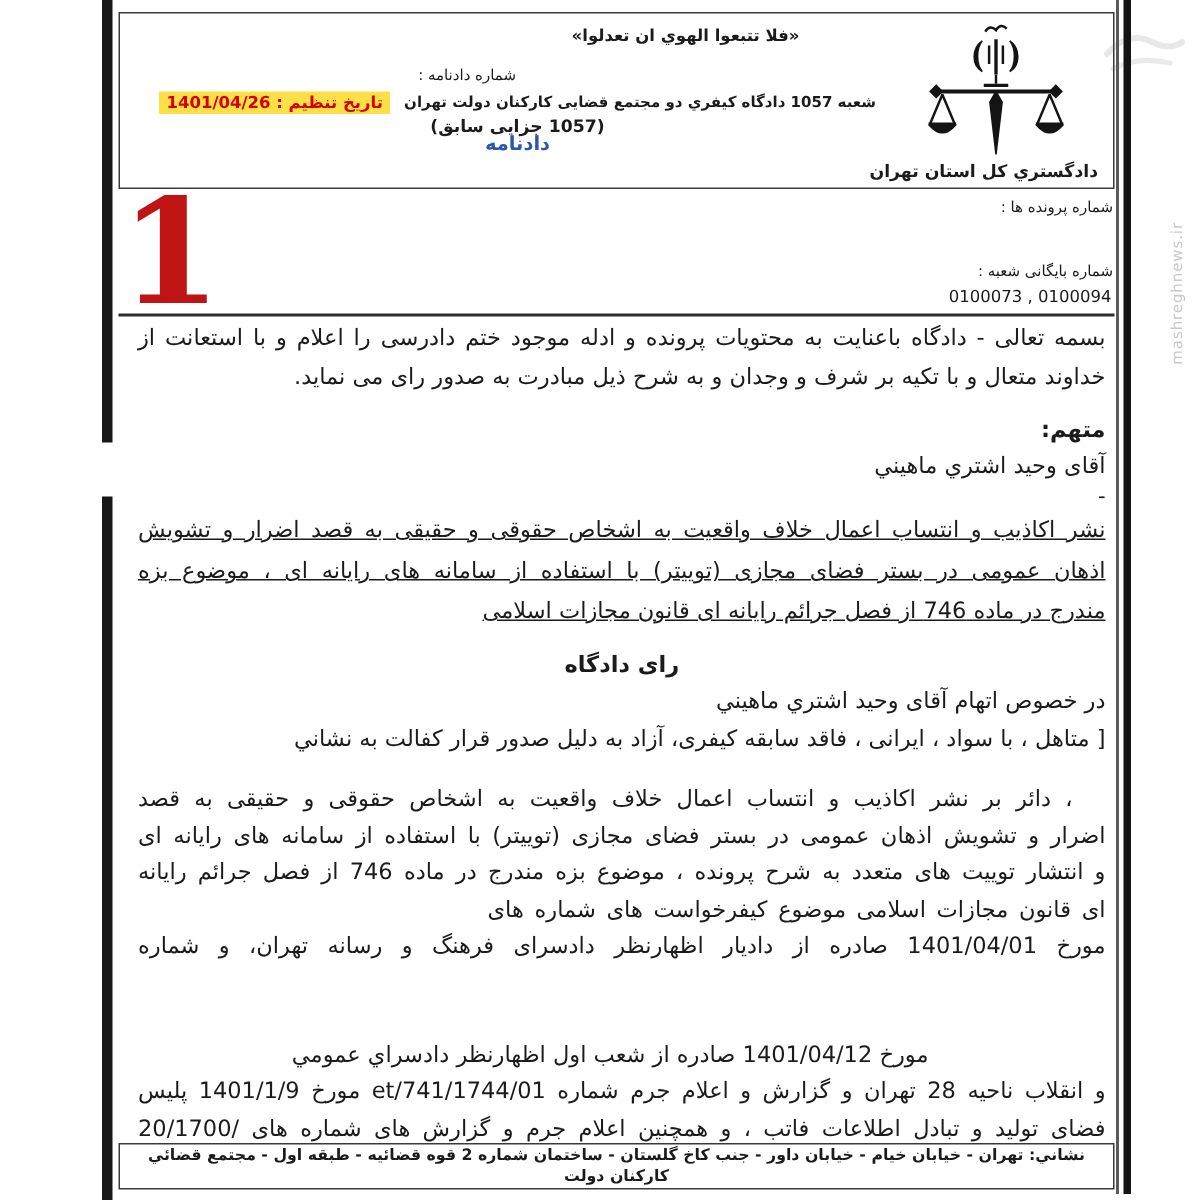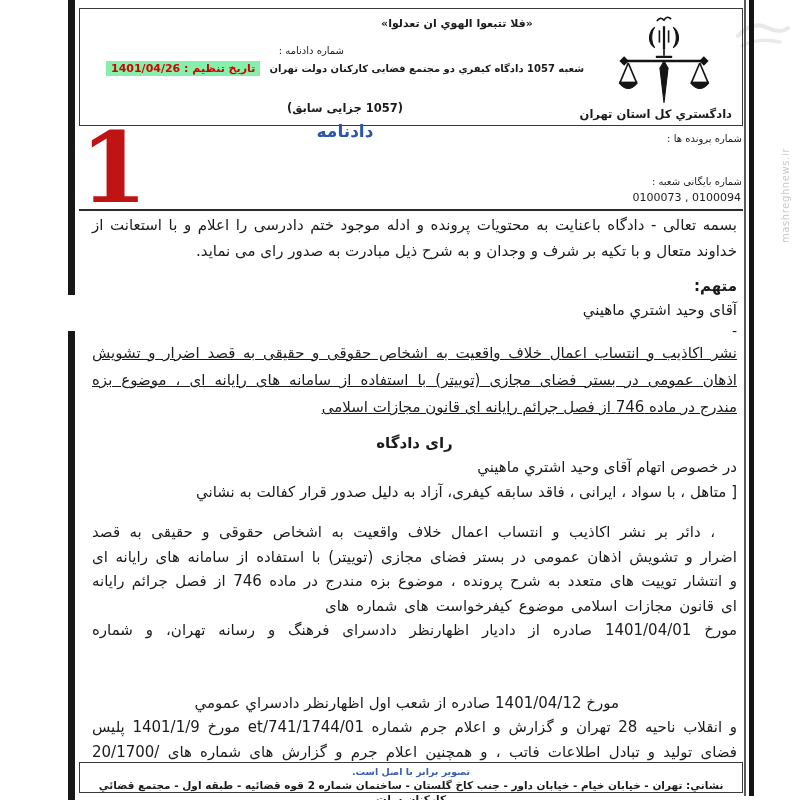--- a/index.html
+++ b/index.html
@@ -26,25 +26,25 @@
     border:1.5px solid #3a3a3a;direction:rtl;
   }
   .verse{position:absolute;top:8px;right:170px;width:230px;text-align:center;font-size:11px;font-weight:700;}
   .doc-no-label{position:absolute;top:36px;right:398px;font-size:10px;direction:rtl;}
   .branch-row{
     position:absolute;top:52px;right:158px;left:26px;direction:rtl;
     display:flex;justify-content:space-between;align-items:center;gap:6px;
   }
   .branch-line{font-size:10px;font-weight:700;white-space:nowrap;}
   .date-chip{
-    background:#86efac;color:#d40000;font-size:11px;font-weight:700;
+    background:#fde047;color:#d40000;font-size:11px;font-weight:700;
     padding:1px 5px;white-space:nowrap;
   }
-  .former-line{position:absolute;top:92px;right:158px;left:26px;text-align:center;font-size:11.5px;font-weight:700;}
-  .doc-title{position:absolute;top:112px;right:158px;left:26px;text-align:center;font-size:17px;font-weight:700;color:#2d55a8;}
+  .former-line{position:absolute;top:68px;right:158px;left:26px;text-align:center;font-size:11.5px;font-weight:700;}
+  .doc-title{position:absolute;top:80px;right:158px;left:26px;text-align:center;font-size:13px;font-weight:700;color:#2d55a8;}
   .emblem{position:absolute;right:32px;top:6px;}
   .emblem-caption{position:absolute;right:10px;top:98px;width:135px;text-align:center;font-size:11.5px;font-weight:700;white-space:nowrap;}
 
   
   .file-no-label{position:absolute;right:58px;top:133px;font-size:10px;direction:rtl;}
   .archive-label{position:absolute;right:58px;top:176px;font-size:10px;direction:rtl;}
   .archive-numbers{position:absolute;right:59px;top:191px;font-size:11px;}
   .page-num{
     position:absolute;left:80px;top:124px;color:#c01414;
     font-family:"DejaVu Serif",serif;font-weight:700;font-size:97px;line-height:88px;
@@ -164,17 +164,16 @@
       <div class="ln j">و انتشار توییت های متعدد به شرح پرونده ،  موضوع بزه مندرج در ماده 746 از فصل جرائم رایانه</div>
       <div class="ln w412">ای  قانون مجازات اسلامی  موضوع کیفرخواست های شماره های</div>
       <div class="ln j">مورخ 1401/04/01 صادره از دادیار اظهارنظر دادسرای فرهنگ و رسانه تهران، و شماره</div>
       <div class="ln r ind2">مورخ 1401/04/12 صادره از شعب اول اظهارنظر دادسراي عمومي</div>
       <div class="ln j">و انقلاب ناحیه 28 تهران و گزارش و اعلام جرم شماره et/741/1744/01 مورخ 1401/1/9 پلیس</div>
       <div class="ln j">فضای تولید و تبادل اطلاعات فاتب ، و همچنین اعلام جرم و گزارش های شماره های /20/1700</div>
     </div>
   </div>
 
   <div class="footer-box">
-    <div class="certify">تصویر برابر با اصل است.</div>
     <div class="address">نشاني:  تهران - خیابان خیام - خیابان داور - جنب کاخ گلستان - ساختمان شماره 2 قوه قضائیه - طبقه اول - مجتمع قضائي کارکنان دولت</div>
   </div>
 
 </div>
 
 </body></html>

